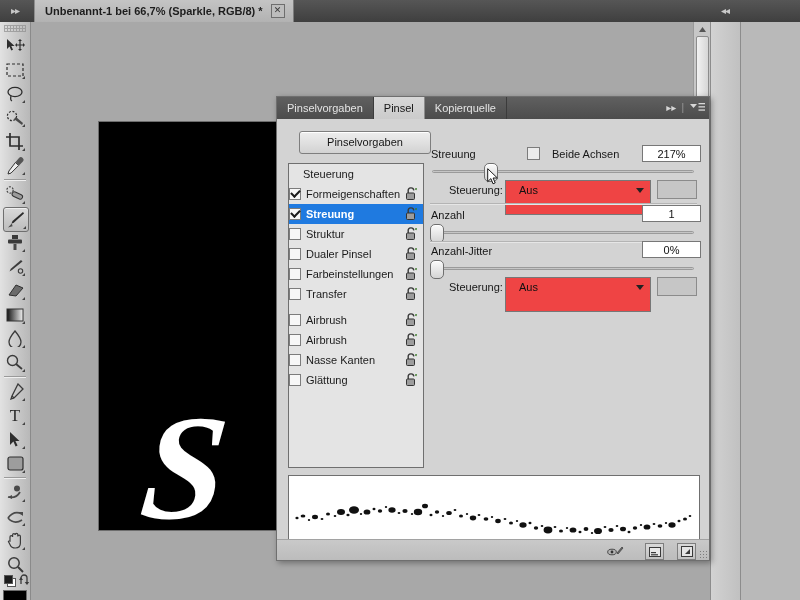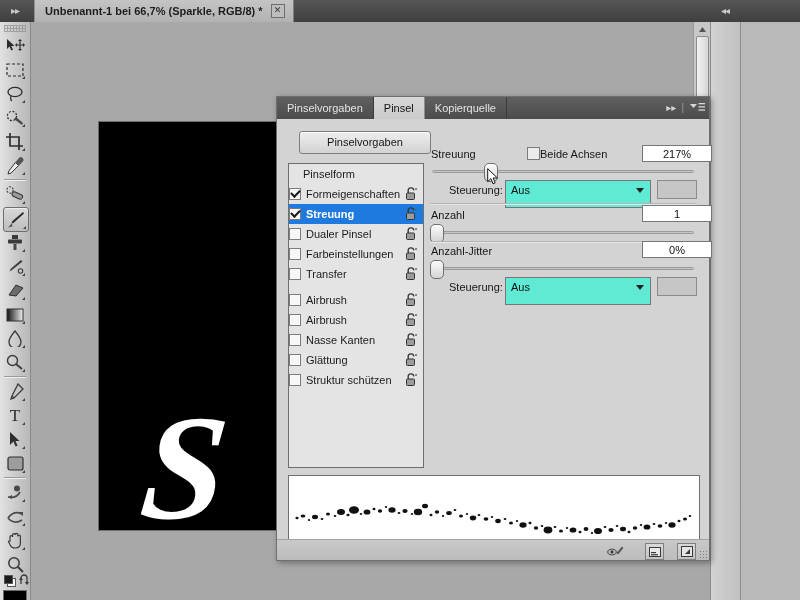--- a/index.html
+++ b/index.html
@@ -143,37 +143,37 @@
     width:10px;height:10px;background:#f7f7f7;border:1px solid #7c7c7c;margin-right:5px;
     display:flex;align-items:center;justify-content:center;flex:0 0 auto;
   }
   .lrow .cb.on:after{content:"";display:block;width:7px;height:4px;border-left:2px solid #1b1b1b;border-bottom:2px solid #1b1b1b;transform:rotate(-45deg) translate(1px,-1px);}
   .lrow .lock{position:absolute;right:5px;top:3px;}
   .lgap{height:6px;}
 
   
   .ctl-label{position:absolute;font-size:11px;color:#161616;}
   .valbox{
-    position:absolute;width:70px;height:17px;background:#fff;border:1px solid #777;
+    position:absolute;width:59px;height:17px;background:#fff;border:1px solid #777;
     font-size:11px;line-height:16px;text-align:center;color:#111;box-sizing:border-box;
   }
   .track{
     position:absolute;height:3px;background:linear-gradient(#b3b3b3,#d8d8d8);
     border:1px solid #9a9a9a;border-radius:2px;box-sizing:border-box;
   }
   .knob{
     position:absolute;width:12px;height:17px;border-radius:5px;
     background:linear-gradient(#fbfbfb,#d4d4d4);border:1px solid #6f6f6f;
     box-shadow:inset 0 1px 0 #fff;
   }
-  .chkrow{position:absolute;display:flex;align-items:center;gap:0;font-size:11px;color:#161616;}
+  .chkrow{position:absolute;display:flex;align-items:center;gap:12px;font-size:11px;color:#161616;}
   .chkbox{width:11px;height:11px;background:#ececec;border:1px solid #7c7c7c;}
   .selectbox{
-    position:absolute;height:28px;background:#5eead4;border:1px solid #777;
-    font-size:11px;line-height:18px;padding-left:5px;color:#111;box-sizing:border-box;
+    position:absolute;height:35px;background:#ef4444;border:1px solid #777;
+    font-size:11px;line-height:18px;padding-left:13px;color:#111;box-sizing:border-box;
   }
   .selectbox .arr{position:absolute;right:6px;top:7px;width:0;height:0;border-left:4px solid transparent;border-right:4px solid transparent;border-top:5px solid #222;}
   .greybox{position:absolute;height:19px;background:#c6c6c6;border:1px solid #8b8b8b;box-sizing:border-box;}
   .divline{position:absolute;height:1px;background:#b4b4b4;border-bottom:1px solid #e6e6e6;}
 
   .preview{
     position:absolute;left:11px;top:356px;width:410px;height:74px;
     background:#fff;border:1px solid #6f6f6f;overflow:hidden;
   }
   .bp-footer{
@@ -465,21 +465,21 @@
             </svg>
         </span>
       </span>
     </div>
 
     <div class="bp-body">
 
       <div class="presetbtn">Pinselvorgaben</div>
 
       <div class="listbox">
-        <div class="listhead">Pinselform</div>
+        <div class="listhead">Steuerung</div>
 
         <div class="lrow">
           <span class="cb on"></span>
           <span>Formeigenschaften</span>
           <span class="lock">
             <svg width="13" height="14" viewBox="0 0 13 14">
                 <path d="M3.2 6 L3.2 4 a2.8 2.8 0 0 1 5.6 -0.6" fill="none" stroke="#3a3a3a" stroke-width="1.4"></path>
                 <rect x="1.5" y="6" width="8" height="6.5" rx="1" fill="#9c9c9c" stroke="#333" stroke-width="1"></rect>
                 <path d="M10 1.5 l1.6 1.2 M11.6 1.2 l-0.9 1.6" stroke="#3a7a2a" stroke-width="1"></path>
               </svg>
@@ -491,20 +491,31 @@
           <span>Streuung</span>
           <span class="lock">
             <svg width="13" height="14" viewBox="0 0 13 14">
                 <path d="M3.2 6 L3.2 4 a2.8 2.8 0 0 1 5.6 -0.6" fill="none" stroke="#3a3a3a" stroke-width="1.4"></path>
                 <rect x="1.5" y="6" width="8" height="6.5" rx="1" fill="#9c9c9c" stroke="#333" stroke-width="1"></rect>
                 <path d="M10 1.5 l1.6 1.2 M11.6 1.2 l-0.9 1.6" stroke="#3a7a2a" stroke-width="1"></path>
               </svg>
           </span>
         </div>
 
+        <div class="lrow">
+          <span class="cb"></span>
+          <span>Struktur</span>
+          <span class="lock">
+            <svg width="13" height="14" viewBox="0 0 13 14">
+                <path d="M3.2 6 L3.2 4 a2.8 2.8 0 0 1 5.6 -0.6" fill="none" stroke="#3a3a3a" stroke-width="1.4"></path>
+                <rect x="1.5" y="6" width="8" height="6.5" rx="1" fill="#9c9c9c" stroke="#333" stroke-width="1"></rect>
+                <path d="M10 1.5 l1.6 1.2 M11.6 1.2 l-0.9 1.6" stroke="#3a7a2a" stroke-width="1"></path>
+              </svg>
+          </span>
+        </div>
 
         <div class="lrow">
           <span class="cb"></span>
           <span>Dualer Pinsel</span>
           <span class="lock">
             <svg width="13" height="14" viewBox="0 0 13 14">
                 <path d="M3.2 6 L3.2 4 a2.8 2.8 0 0 1 5.6 -0.6" fill="none" stroke="#3a3a3a" stroke-width="1.4"></path>
                 <rect x="1.5" y="6" width="8" height="6.5" rx="1" fill="#9c9c9c" stroke="#333" stroke-width="1"></rect>
                 <path d="M10 1.5 l1.6 1.2 M11.6 1.2 l-0.9 1.6" stroke="#3a7a2a" stroke-width="1"></path>
               </svg>
@@ -578,31 +589,20 @@
           <span>Glättung</span>
           <span class="lock">
             <svg width="13" height="14" viewBox="0 0 13 14">
                 <path d="M3.2 6 L3.2 4 a2.8 2.8 0 0 1 5.6 -0.6" fill="none" stroke="#3a3a3a" stroke-width="1.4"></path>
                 <rect x="1.5" y="6" width="8" height="6.5" rx="1" fill="#9c9c9c" stroke="#333" stroke-width="1"></rect>
                 <path d="M10 1.5 l1.6 1.2 M11.6 1.2 l-0.9 1.6" stroke="#3a7a2a" stroke-width="1"></path>
               </svg>
           </span>
         </div>
 
-        <div class="lrow">
-          <span class="cb"></span>
-          <span>Struktur schützen</span>
-          <span class="lock">
-            <svg width="13" height="14" viewBox="0 0 13 14">
-                <path d="M3.2 6 L3.2 4 a2.8 2.8 0 0 1 5.6 -0.6" fill="none" stroke="#3a3a3a" stroke-width="1.4"></path>
-                <rect x="1.5" y="6" width="8" height="6.5" rx="1" fill="#9c9c9c" stroke="#333" stroke-width="1"></rect>
-                <path d="M10 1.5 l1.6 1.2 M11.6 1.2 l-0.9 1.6" stroke="#3a7a2a" stroke-width="1"></path>
-              </svg>
-          </span>
-        </div>
       </div>
 
       <div class="ctl-label" style="left:154px;top:29px;">Streuung</div>
       <div class="chkrow" style="left:250px;top:28px;">
         <span class="chkbox"></span>
         <span>Beide Achsen</span>
       </div>
       <div class="valbox" style="left:365px;top:26px;">217%</div>
       <div class="track" style="left:155px;top:51px;width:262px;"></div>
       <div class="knob" style="left:207px;top:44px;"></div>

